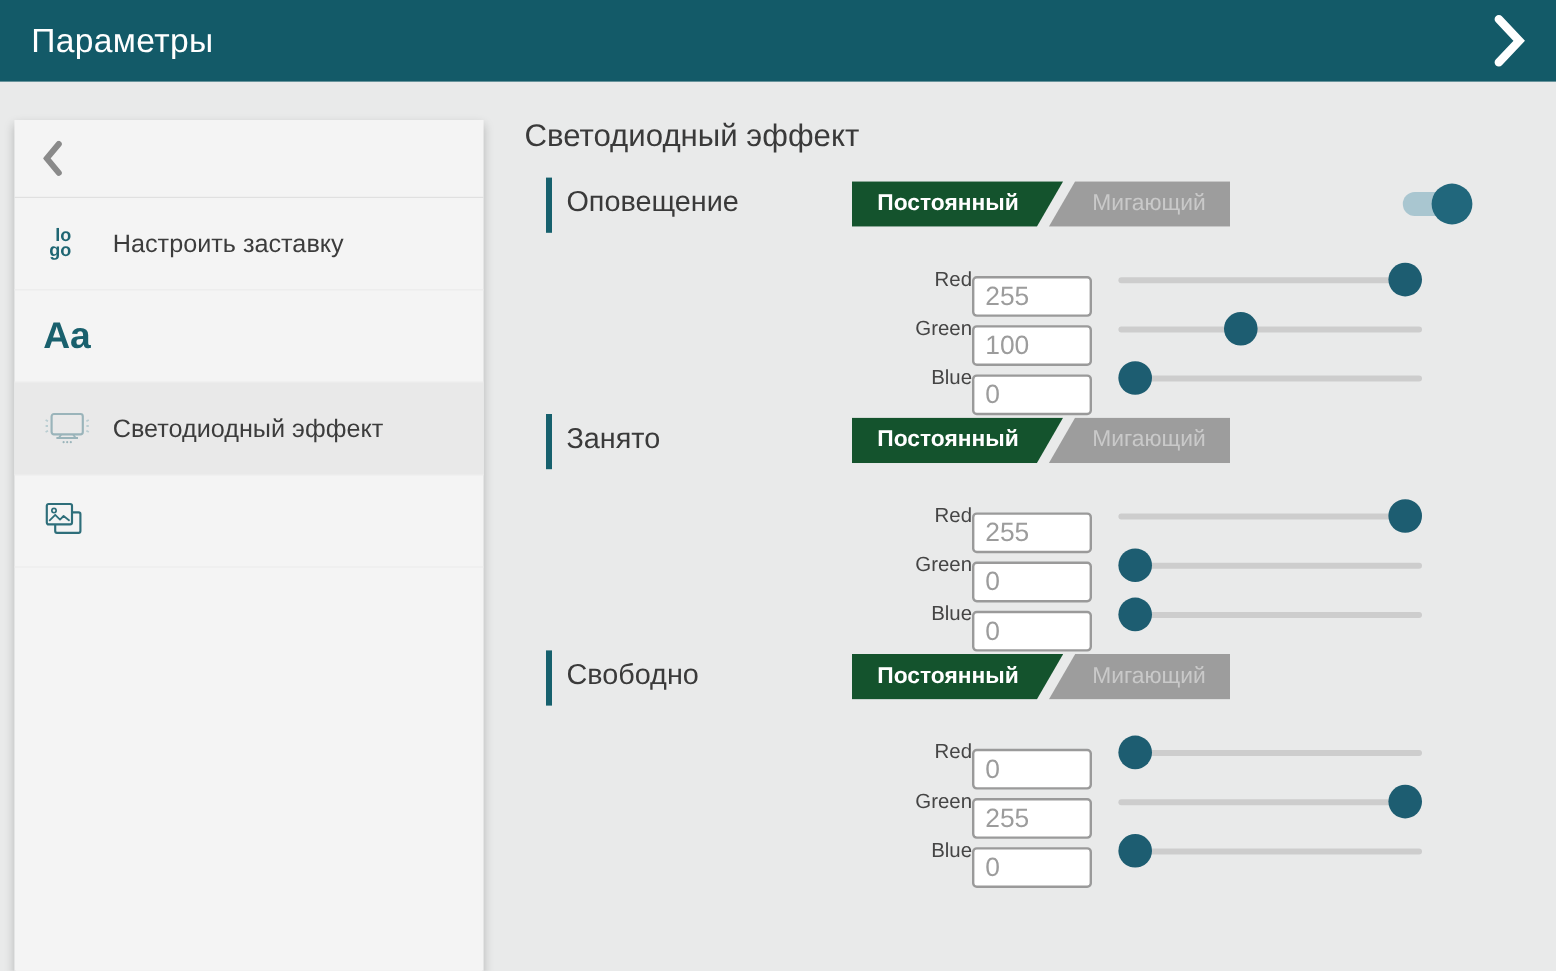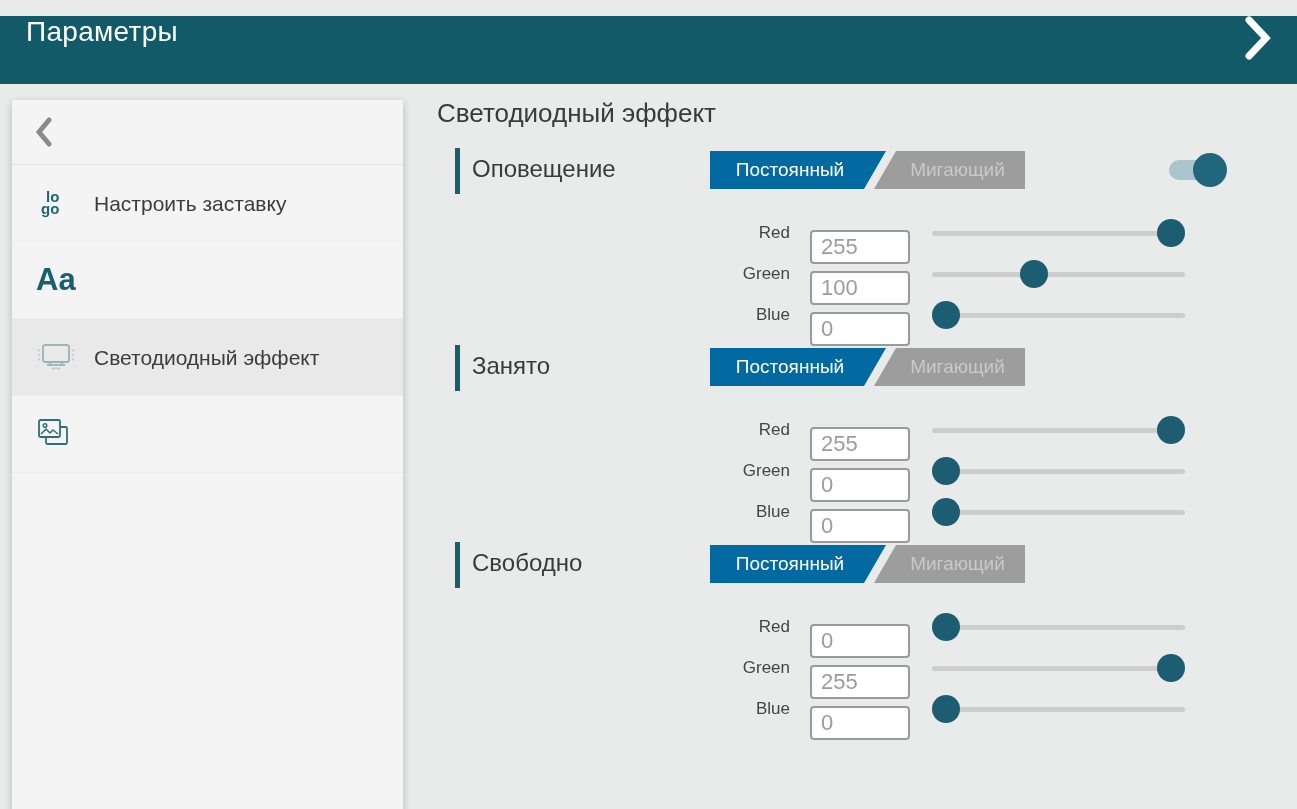--- a/index.html
+++ b/index.html
@@ -4,22 +4,22 @@
 <style>
   html,body{margin:0;padding:0;}
   body{
     width:1297px;height:809px;position:relative;overflow:hidden;
     background:#e9eaea;font-family:"Liberation Sans",sans-serif;
     -webkit-font-smoothing:antialiased;
   }
   
   .app-header{
     position:absolute;top:0;left:0;width:1297px;height:68px;
-    background:#135a68;display:flex;align-items:flex-start;
-    padding:0 26px;box-sizing:border-box;margin-top:16px;
+    background:#135a68;display:flex;align-items:center;
+    padding:0 26px;box-sizing:border-box;
   }
   .app-title{color:#ffffff;font-size:28px;letter-spacing:.3px;}
   .header-expand{margin-left:auto;display:flex;align-items:center;cursor:pointer;}
   
   .sidebar{
     position:absolute;left:12px;top:100px;width:391px;height:716px;
     background:#f4f4f4;box-shadow:0 3px 8px rgba(0,0,0,.22);text-align:right;
   }
   .collapse-row{
     height:64px;display:flex;align-items:center;padding-left:24px;
@@ -38,33 +38,34 @@
   .aa-glyph{color:#19606d;font-size:31px;font-weight:bold;}
   
   .main{position:absolute;left:437px;top:84px;width:848px;}
   .main-title{font-size:26px;color:#3a3a3a;margin:14px 0 20px 0;line-height:30px;}
   .led-section .section-head{position:relative;height:46px;margin-bottom:21px;}
   .accent-bar{position:absolute;left:18px;top:0;width:5px;height:46px;background:#16606d;}
   .section-title{position:absolute;left:35px;top:7px;font-size:24px;color:#3a3a3a;}
   .seg-ctrl{position:absolute;left:273px;top:3px;width:315px;height:38px;}
   .seg{position:absolute;top:0;height:100%;display:flex;align-items:center;justify-content:center;font-size:19px;box-sizing:border-box;cursor:pointer;}
   .seg-on{
-    left:0;width:176px;background:#0369a1;color:#ffffff;padding-right:16px;
+    left:0;width:176px;background:#14532d;color:#ffffff;padding-right:16px;
     clip-path:polygon(0 0,100% 0,calc(100% - 22px) 100%,0 100%);
+    font-weight:bold;
   }
   .seg-off{
     left:164px;right:0;background:#9d9d9d;color:#c9c9c9;padding-left:16px;
     clip-path:polygon(22px 0,100% 0,100% 100%,0 100%);
   }
   .toggle{position:absolute;left:732px;top:5px;width:58px;height:34px;cursor:pointer;}
   .toggle-track{position:absolute;left:0;top:7px;width:46px;height:20px;border-radius:10px;background:#a9c6d0;}
   .toggle-knob{position:absolute;left:24px;top:0;width:34px;height:34px;border-radius:50%;background:#21677c;}
   .rgb-block{margin-bottom:12px;}
   .rgb-row{display:flex;align-items:center;height:36px;margin-bottom:5px;}
-  .ch-label{width:373px;box-sizing:border-box;text-align:right;padding-right:20px;font-size:17px;color:#454545;}
+  .ch-label{width:373px;box-sizing:border-box;text-align:right;font-size:17px;color:#454545;}
   .ch-input{
     width:100px;height:34px;box-sizing:border-box;border:2px solid #9a9a9a;border-radius:4px;
     background:#ffffff;color:#9c9c9c;font-size:22px;padding:0 9px;font-family:"Liberation Sans",sans-serif;margin-top:28px;
   }
   .slider{position:relative;margin-left:22px;width:253px;height:36px;}
   .slider-track{position:absolute;left:0;right:0;top:16px;height:5px;border-radius:3px;background:#cdcdcd;}
   .slider-thumb{position:absolute;top:4px;width:28px;height:28px;border-radius:50%;background:#1d5d71;cursor:pointer;}
 </style>
 </head>
 <body>

